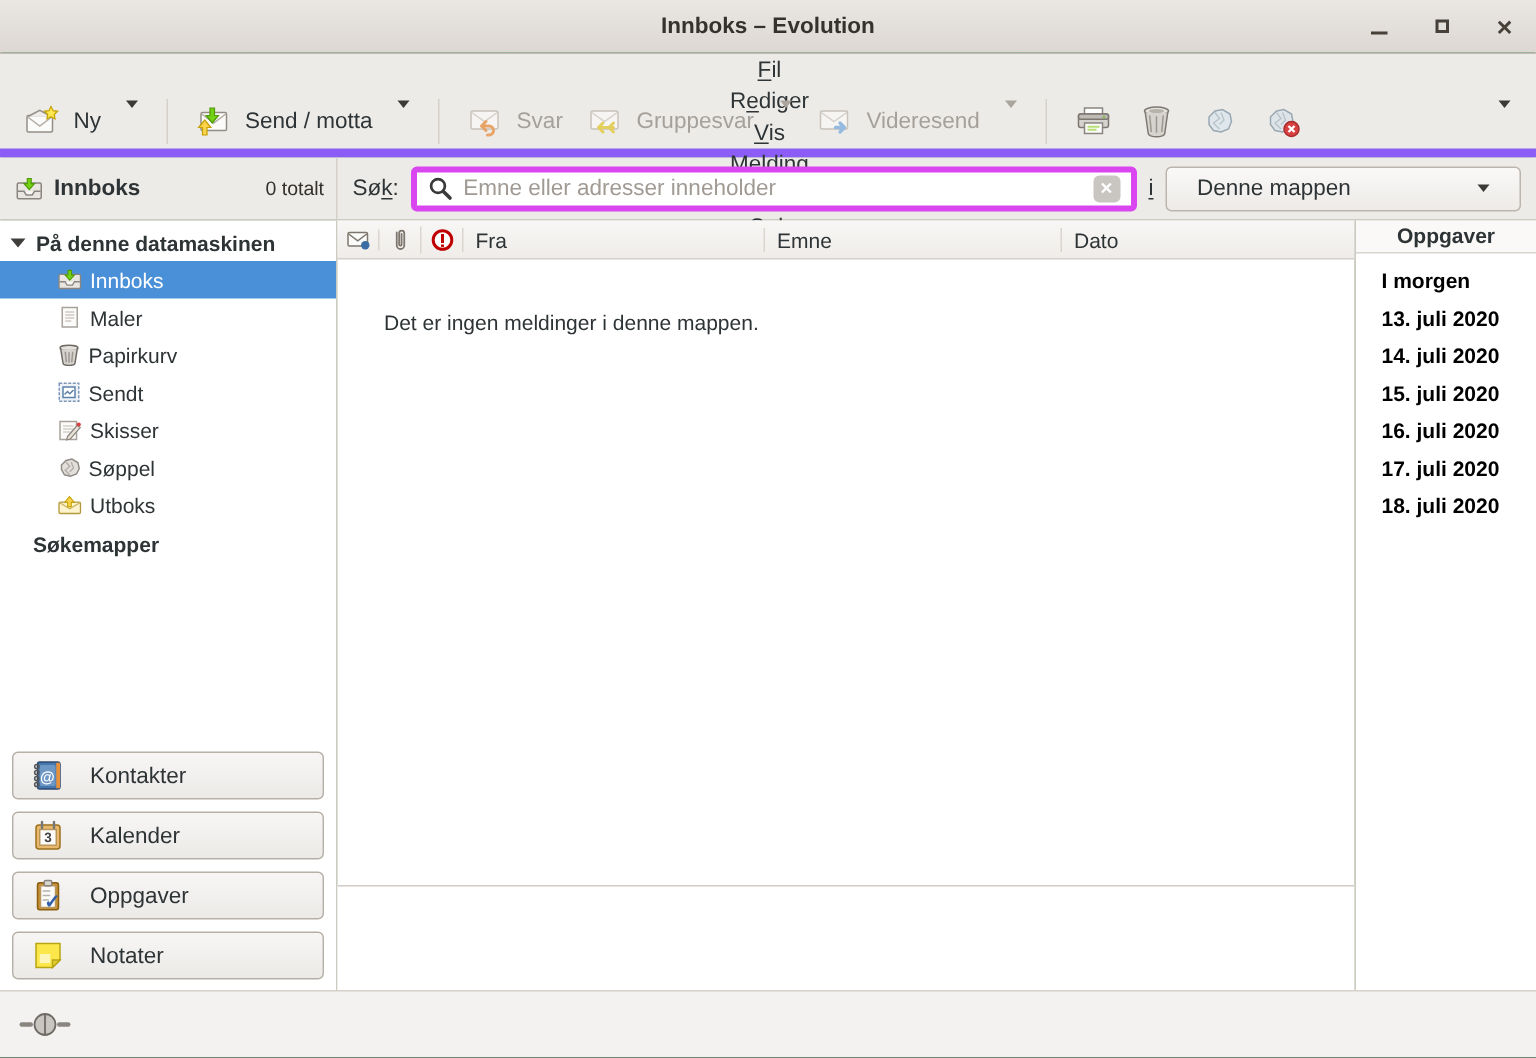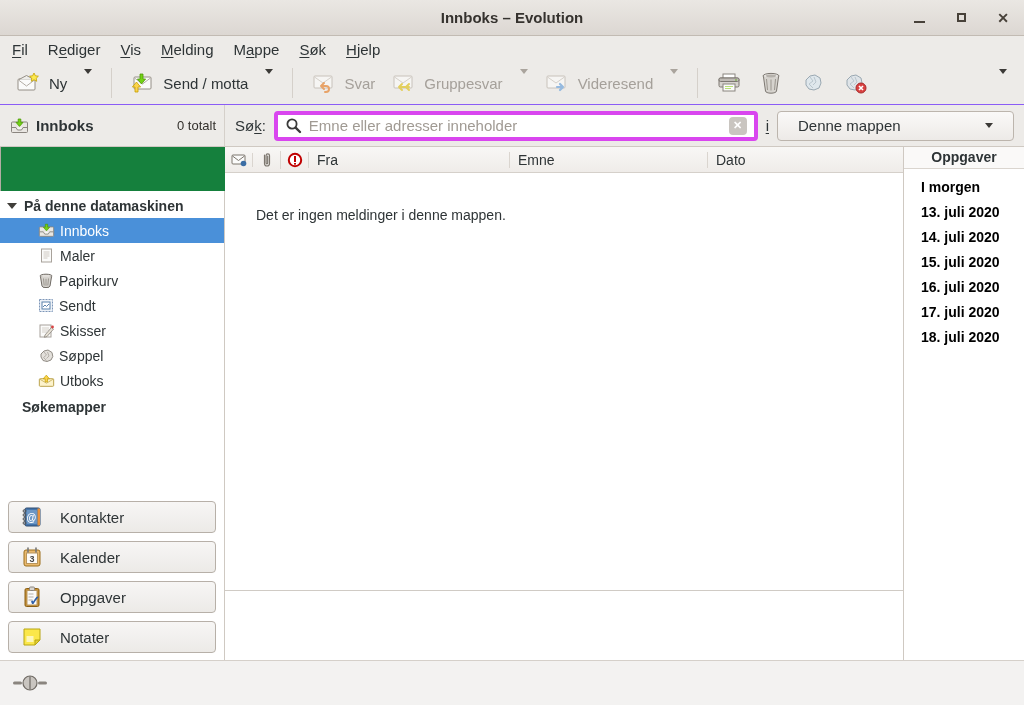--- a/index.html
+++ b/index.html
@@ -25,28 +25,28 @@
     position: absolute; right: 12px; top: 0; bottom: 0;
     display: flex; align-items: center; gap: 24px; z-index: 2;
   }
   .win-btn { width: 18px; height: 18px; display: flex; align-items: center; justify-content: center; }
   .glyph-min { width: 11px; height: 2px; background: #474139; margin-top: 8px; }
   .glyph-max { width: 9px; height: 9px; border: 2px solid #474139; }
   .glyph-close { font-size: 14px; font-weight: bold; color: #474139; line-height: 1; }
   
   .menubar {
     height: 26px; background: #edebe8; display: flex; align-items: center;
-    padding-left: 2px; font-size: 15px;
+    padding-left: 2px; font-size: 15px; flex-direction: column;
   }
   .menu-item { padding: 2px 10px; cursor: default; }
   .mn { text-decoration: underline; text-underline-offset: 2px; }
   
   .toolbar {
     height: 43px; background: #edebe8; display: flex; align-items: center;
-    padding: 0 8px; border-bottom: 1px solid #8b5cf6;
+    padding: 0 8px; border-bottom: 6px solid #8b5cf6;
   }
   .tbtn {
     display: flex; align-items: center; gap: 9px; padding: 6px 8px;
     border-radius: 3px; font-size: 15px; color: #2e3436; white-space: nowrap;
   }
   .tbtn.disabled { color: #a5a09a; }
   .arrow-pad { padding: 10px 9px; }
   .caret {
     width: 0; height: 0;
     border-left: 4px solid transparent; border-right: 4px solid transparent;
@@ -79,21 +79,21 @@
   .combo {
     width: 237px; height: 30px; display: flex; align-items: center;
     background: linear-gradient(#faf9f8, #edeae7);
     border: 1px solid #bcb5ad; border-radius: 4px; padding: 0 20px; font-size: 15px;
   }
   .combo .caret { margin-left: auto; }
   
   .main { height: 513px; display: flex; }
   .sidebar {
     width: 225px; background: #fff; border-right: 1px solid #cfc9c2;
-    display: flex; flex-direction: column; margin-top: 44px;
+    display: flex; flex-direction: column;
   }
   .tree { flex: 1; padding-top: 3px; font-size: 14px; overflow: hidden; }
   .acct-row { height: 24px; display: flex; align-items: center; gap: 7px; padding-left: 7px; font-weight: bold; }
   .expander {
     width: 0; height: 0;
     border-left: 5px solid transparent; border-right: 5px solid transparent;
     border-top: 6px solid #403e3a;
   }
   .folder-row { height: 25px; display: flex; align-items: center; gap: 5px; padding-left: 38px; }
   .folder-row.selected { background: #4a90d9; color: #fff; }

